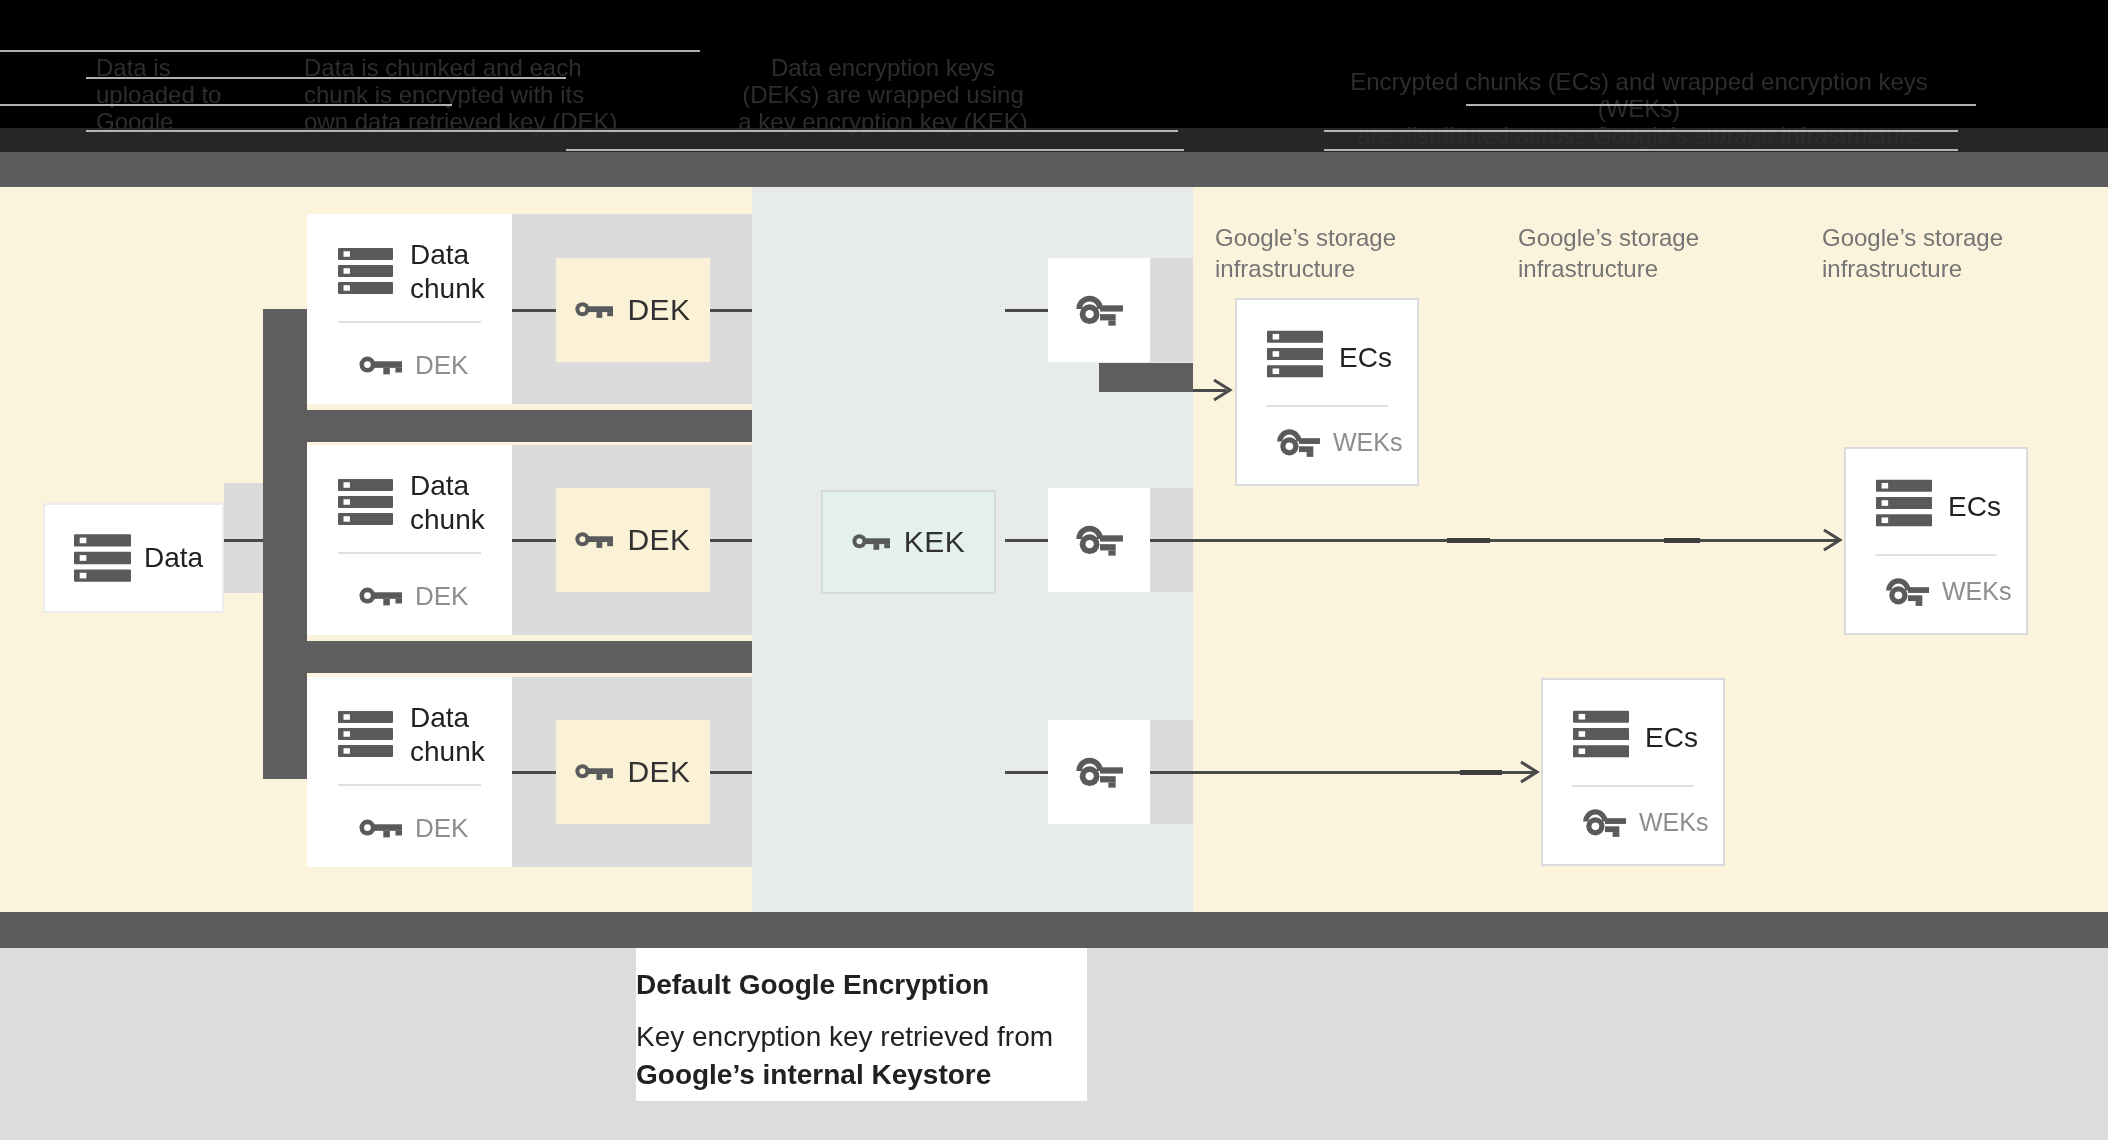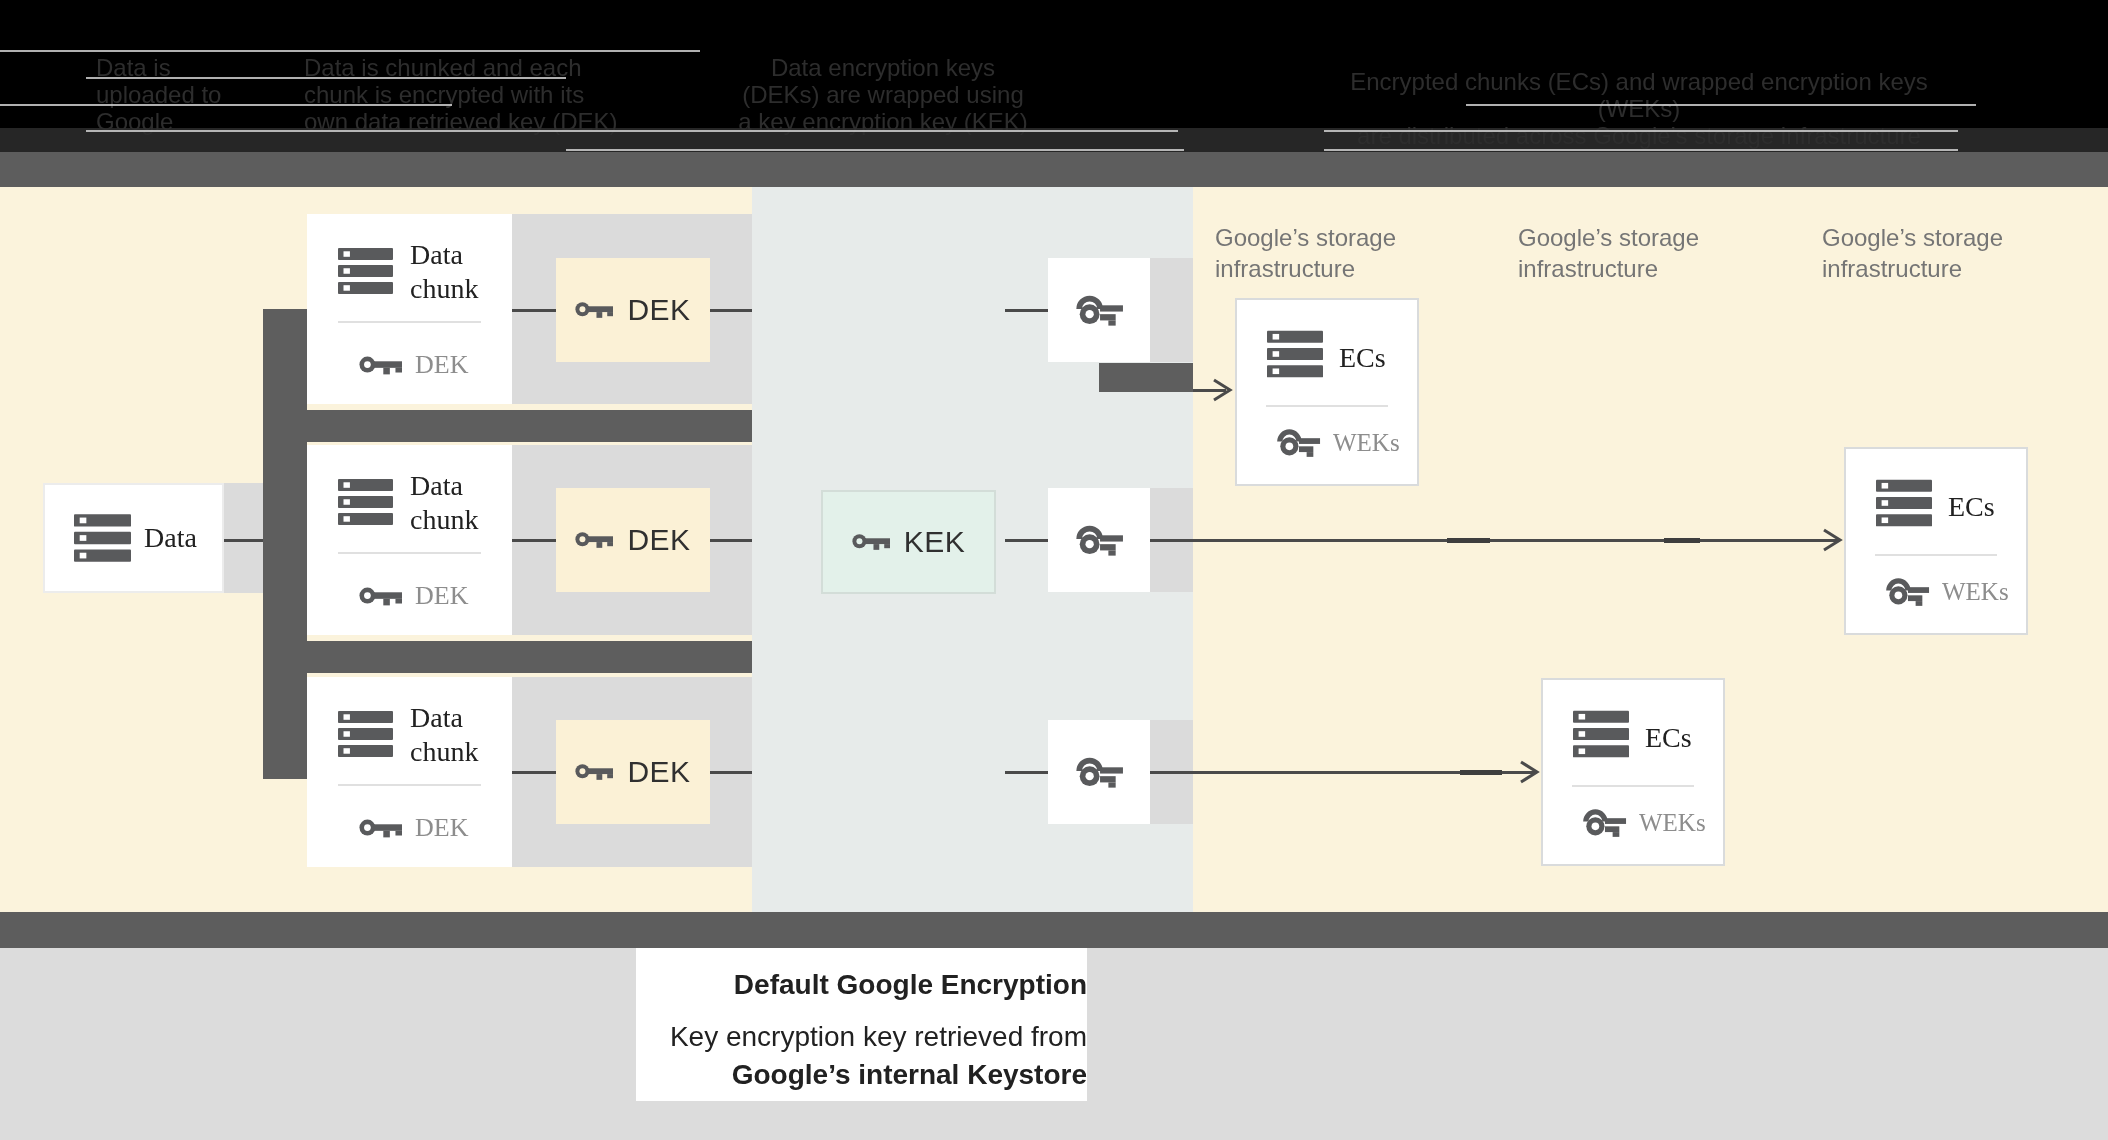--- a/index.html
+++ b/index.html
@@ -17,39 +17,39 @@
   .bar{left:0;width:2108px;background:#5d5d5d;}
 
   
   .cream{left:0;top:187px;width:2108px;height:725px;background:#fbf3dc;}
   .band{background:#e7ebea;}
   .strip{background:#dbdbdb;}
   .dark{background:#5e5e5e;}
   .hline{height:3px;background:#4a4a4a;}
   .thick{height:5px;background:#3e3e3e;}
 
-  .whitebox{background:#fff;box-sizing:border-box;font-family:Liberation Serif, serif;}
-  .data-box{border:2px solid #ececec;}
+  .whitebox{background:#fff;box-sizing:border-box;}
+  .data-box{border:2px solid #ececec;margin-top:20px;}
   .ecs-card{border:2px solid #d9dbdc;}
   .dek-box{background:#fbf1d6;}
   .kek-box{background:#e3f1ea;border:2px solid #d3ddd8;box-sizing:border-box;}
 
   .center-flex{display:flex;align-items:center;justify-content:center;gap:14px;}
   .row-flex{display:flex;align-items:center;gap:13px;}
 
   .lbl-dark{color:#212121;font-size:28px;}
   .lbl-key{color:#303030;font-size:30px;letter-spacing:.5px;}
   .lbl-gray{color:#8d8d8d;font-size:26px;}
   .chunk-title{color:#212121;font-size:28px;line-height:34px;}
   .sep{height:2px;background:#e0e0e0;}
   .storage-lbl{color:#757575;font-size:24px;line-height:31px;}
 
   
   .footer{left:0;top:948px;width:2108px;height:192px;background:#dcdcdc;}
-  .caption{left:636px;top:948px;width:451px;height:153px;background:#fff;text-align:right;
+  .caption{left:636px;top:948px;width:451px;height:153px;background:#fff;text-align:left;
            box-sizing:border-box;padding-top:21px;color:#212121;}
   .caption .title{font-size:28px;font-weight:bold;}
   .caption .body{margin-top:17px;font-size:28px;line-height:38px;}
   .caption .body b{font-weight:bold;}
 
   svg{display:block;}
 </style>
 </head>
 <body>
 

